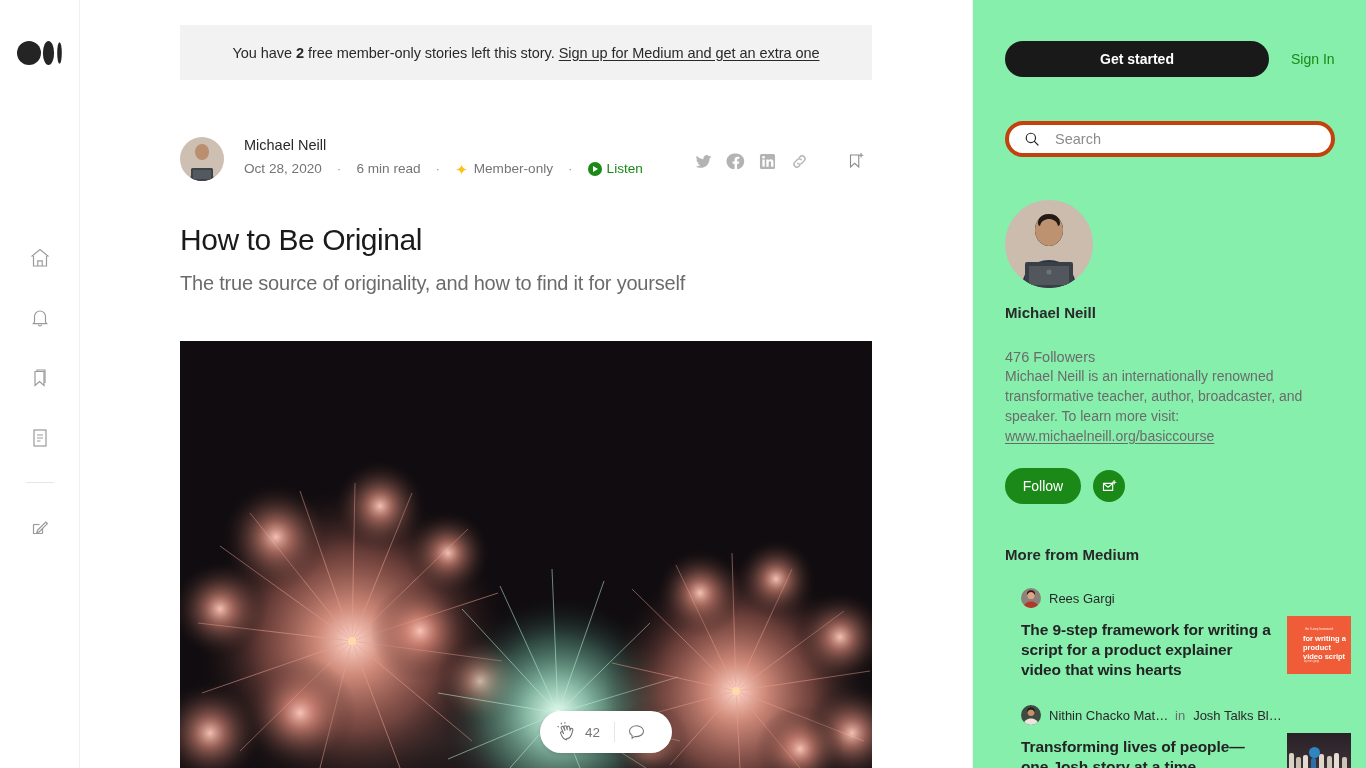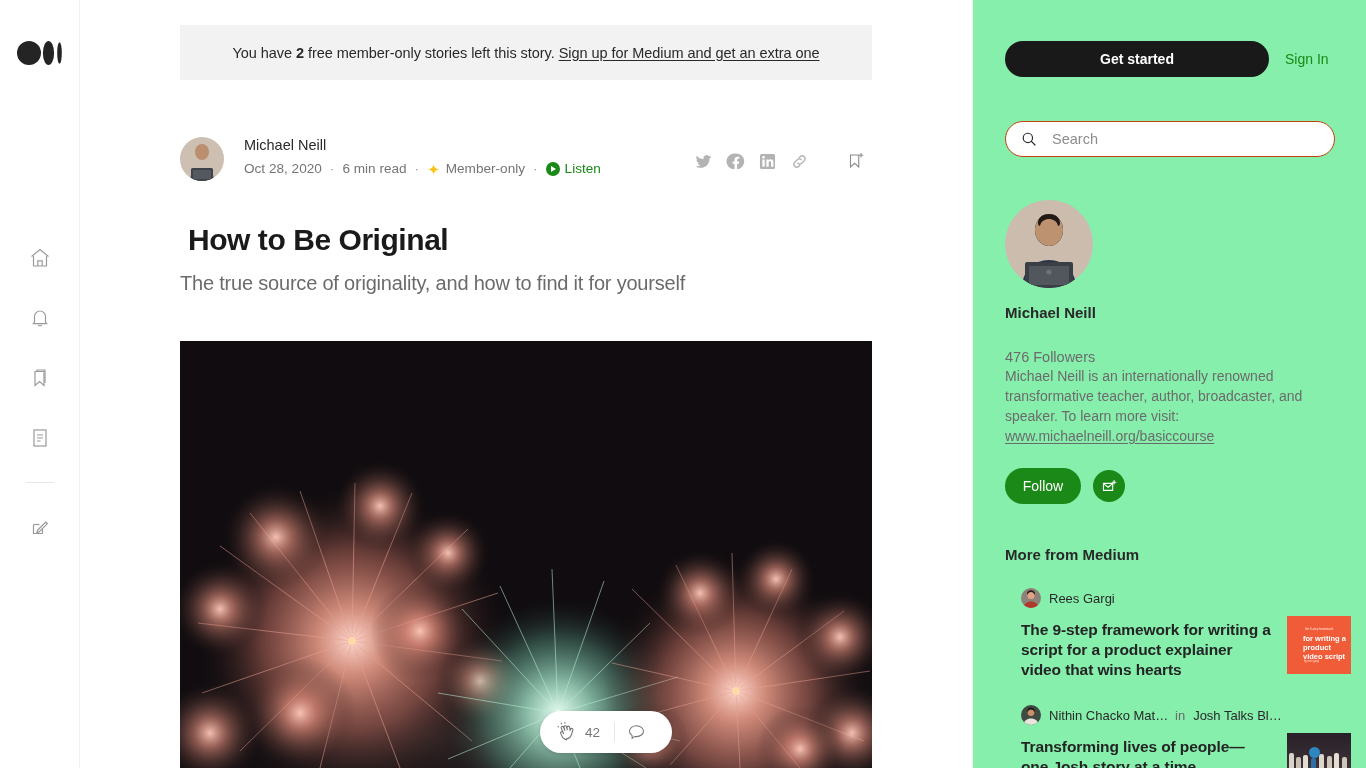--- a/index.html
+++ b/index.html
@@ -71,21 +71,21 @@
   }
   .byline-text {
     position: absolute; left: 64px; top: 0;
   }
   .byline-name {
     font-size: 14.5px; color: #292929; line-height: 20px;
     margin-bottom: 5px; cursor: pointer;
   }
   .byline-meta {
     font-size: 13.6px; color: #757575;
-    display: flex; align-items: center; gap: 1px;
+    display: flex; align-items: center; gap: 8px;
     line-height: 18px;
   }
   .byline-meta .dot { margin: 0 7px; color: #9a9a9a; }
   .member-only { display: inline-flex; align-items: center; gap: 6px; }
   .star { color: #ffc017; font-size: 15px; line-height: 1; }
   .listen-wrap {
     display: inline-flex; align-items: center; gap: 5px;
     color: #1a8917; cursor: pointer;
   }
   .play-circle {
@@ -106,22 +106,22 @@
     display: flex; align-items: center; gap: 0px;
   }
   .share-icon {
     width: 32px; height: 32px;
     display: flex; align-items: center; justify-content: center;
     cursor: pointer; color: #b3b3b3;
   }
   .share-gap { width: 25px; }
 
   .article-title {
-    position: absolute; left: 108px; top: 222px;
-    font-size: 30px; font-weight: 700; color: #1a1a1a;
+    position: absolute; left: 100px; top: 222px;
+    font-size: 30px; font-weight: 400; color: #1a1a1a;
     letter-spacing: -0.45px; line-height: 36px;
   }
   .article-sub {
     position: absolute; left: 100px; top: 270px;
     font-size: 20px; color: #6b6b6b; letter-spacing: -0.2px;
     line-height: 26px; font-weight: 400;
   }
 
   .hero {
     position: absolute; left: 100px; top: 341px;
@@ -163,27 +163,27 @@
   }
   .btn-getstarted {
     width: 264px; height: 36px; border-radius: 18px;
     background: #191919; color: #fff;
     font-size: 14px; font-weight: 600;
     display: flex; align-items: center; justify-content: center;
     cursor: pointer; border: none;
     font-family: "Liberation Sans", sans-serif;
   }
   .link-signin {
-    margin-left: 16px; color: #1a8917; font-size: 14px;
+    margin-left: 22px; color: #1a8917; font-size: 14px;
     cursor: pointer;
   }
   .search-box {
     position: absolute; left: 32px; top: 121px;
     width: 330px; height: 36px;
-    border: 1px solid #c2410c; border-radius: 18px;
+    border: 4px solid #c2410c; border-radius: 18px;
     display: flex; align-items: center; padding: 0 14px;
     background: #fff;
   }
   .search-input {
     border: none; outline: none; background: transparent;
     font-size: 14.5px; color: #292929; margin-left: 12px;
     width: 260px; font-family: "Liberation Sans", sans-serif;
   }
   .search-input::placeholder { color: #8c8c8c; }
   .avatar-lg {

